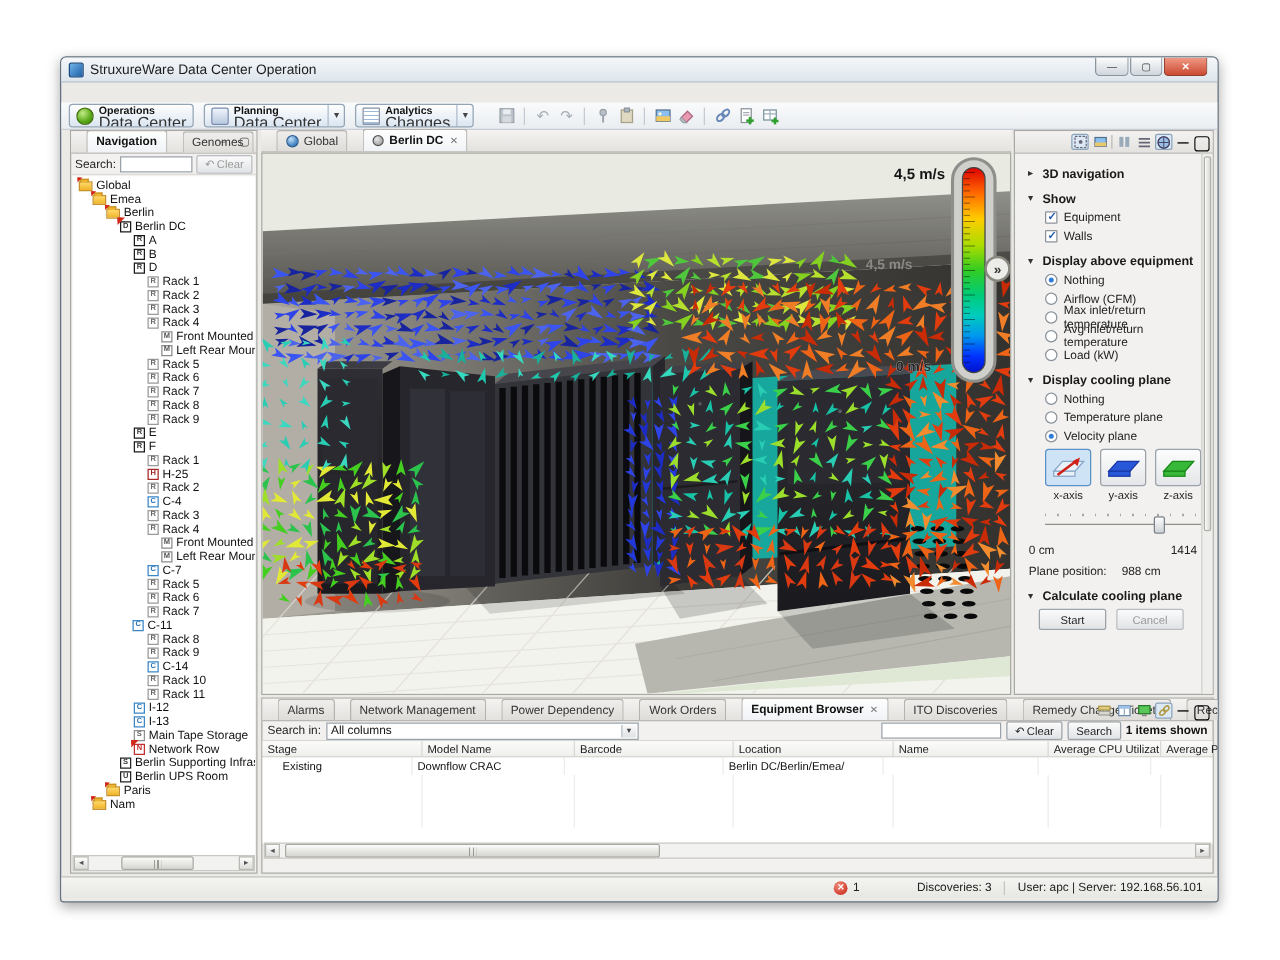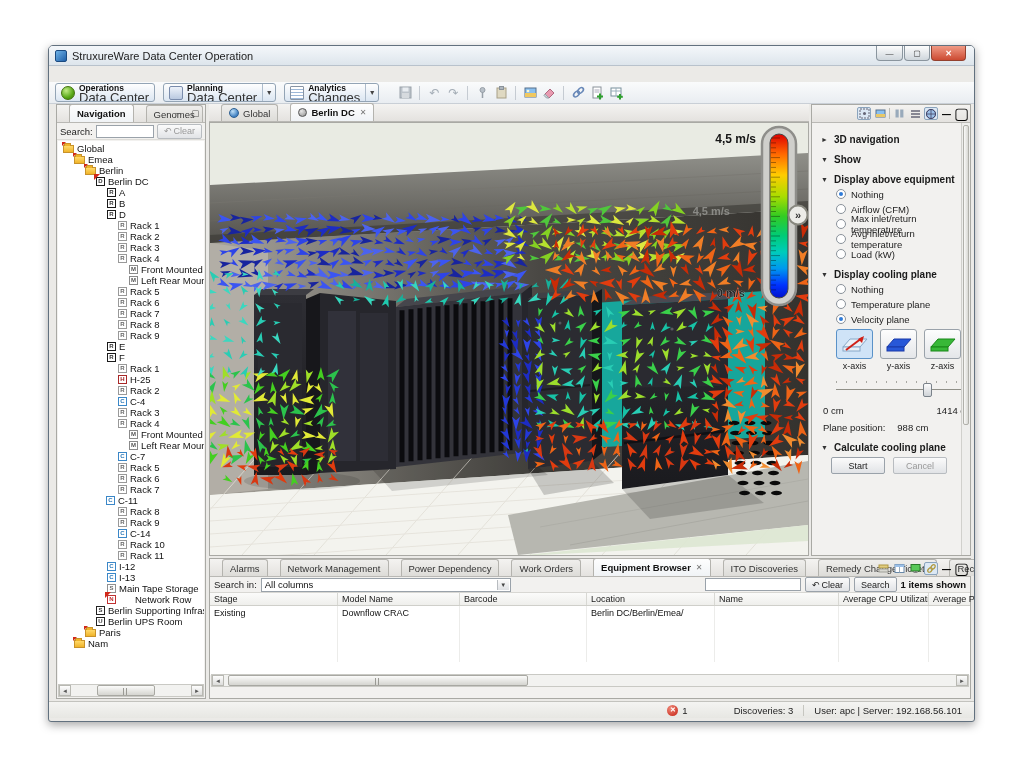--- a/index.html
+++ b/index.html
@@ -426,21 +426,21 @@
           <span>I-12</span>
         </div>
         <div class="tree-row" style="padding-left: 49px;">
           <span class="ti ti-crac">C</span>
           <span>I-13</span>
         </div>
         <div class="tree-row" style="padding-left: 49px;">
           <span class="ti ti-tape">S</span>
           <span>Main Tape Storage</span>
         </div>
-        <div class="tree-row" style="padding-left: 49px; gap: 16px;">
+        <div class="tree-row" style="padding-left: 49px;">
           <span class="ti ti-network">N</span>
           <span>Network Row</span>
         </div>
         <div class="tree-row" style="padding-left: 38px;">
           <span class="ti ti-infra">S</span>
           <span>Berlin Supporting Infrastru</span>
         </div>
         <div class="tree-row" style="padding-left: 38px;">
           <span class="ti ti-ups">U</span>
           <span>Berlin UPS Room</span>
@@ -1625,20 +1625,30 @@
     </div>
     <div class="rp-body">
       <div class="rp-sec">
         <span class="disc">►</span>
         <span>3D navigation</span>
       </div>
       <div class="rp-sec">
         <span class="disc">▼</span>
         <span>Show</span>
       </div>
+      <div id="show-items">
+          <div class="rp-item">
+            <span class="cb checked"></span>
+            <span>Equipment</span>
+          </div>
+          <div class="rp-item">
+            <span class="cb checked"></span>
+            <span>Walls</span>
+          </div>
+        </div>
       <div class="rp-sec">
         <span class="disc">▼</span>
         <span>Display above equipment</span>
       </div>
       <div id="above-items">
           <div class="rp-item">
             <span class="rb selected"></span>
             <span>Nothing</span>
           </div>
           <div class="rp-item">
@@ -1804,21 +1814,21 @@
         <span class="th" style="width: 128px;">Stage</span>
         <span class="th" style="width: 122px;">Model Name</span>
         <span class="th" style="width: 127px;">Barcode</span>
         <span class="th" style="width: 128px;">Location</span>
         <span class="th" style="width: 124px;">Name</span>
         <span class="th" style="width: 90px;">Average CPU Utilization ...</span>
         <span class="th" style="width: 80px;">Average Pow</span>
       </div>
     <div class="tbl-body" id="tbl-body" style="height:69px;">
         <div class="tr">
-          <span class="td" style="width: 128px;">Existing</span>
+          <span class="td" style="width: 108px; margin-left: 12px;">Existing</span>
           <span class="td" style="width: 122px;">Downflow CRAC</span>
           <span class="td" style="width: 127px;"></span>
           <span class="td" style="width: 128px;">Berlin DC/Berlin/Emea/</span>
           <span class="td" style="width: 124px;"></span>
           <span class="td" style="width: 90px;"></span>
           <span class="td" style="width: 80px;"></span>
         </div>
         <div class="tr">
           <span class="td" style="width: 128px;"></span>
           <span class="td" style="width: 122px;"></span>

